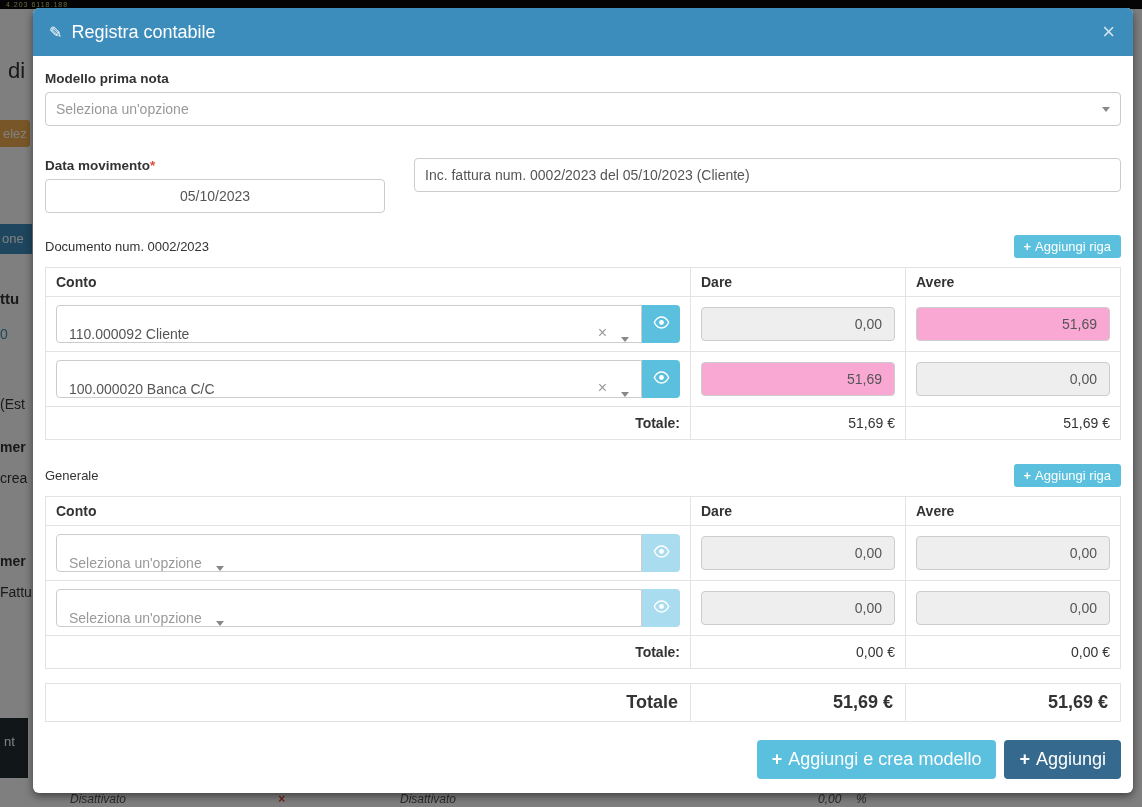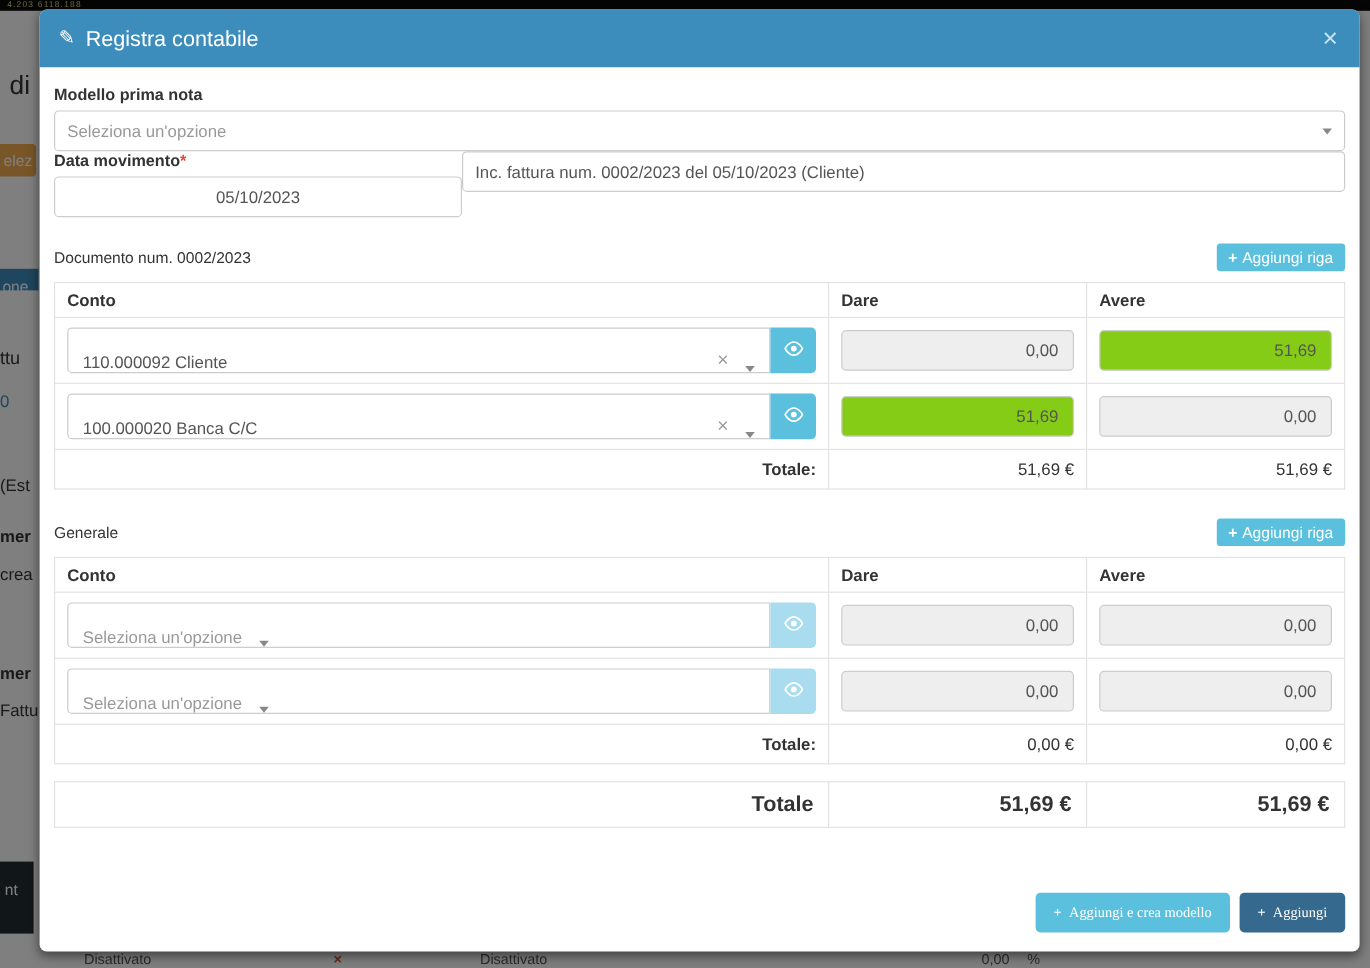--- a/index.html
+++ b/index.html
@@ -10,34 +10,34 @@
   }
 
   
   .page { position:absolute; inset:0; background:#fff; }
   .topbar { position:absolute; top:0; left:0; right:0; height:9px; background:#0a0a0a;
             color:#d9d27a; font-size:7px; line-height:9px; padding-left:6px; letter-spacing:1px; }
   .frag { position:absolute; color:#333; font-size:14px; white-space:nowrap; }
   .frag-di   { left:8px;  top:58px;  font-size:22px; }
   .frag-elez { left:0; top:120px; width:30px; height:27px; background:#f0ad4e; color:#fff;
                font-size:13px; line-height:27px; padding-left:3px; border-radius:0 3px 3px 0; }
-  .frag-one  { left:0; top:224px; width:32px; height:18px; background:#3c8dbc; color:#fff;
+  .frag-one  { left:0; top:224px; width:32px; height:30px; background:#3c8dbc; color:#fff;
                font-size:13px; line-height:30px; padding-left:2px; }
-  .frag-ttu  { left:0; top:290px; font-weight:normal; font-size:15px; }
+  .frag-ttu  { left:0; top:290px; font-weight:bold; font-size:15px; }
   .frag-zero { left:0; top:326px; color:#3c8dbc; }
   .frag-est  { left:0; top:396px; }
   .frag-mer1 { left:0; top:439px; font-weight:bold; }
   .frag-gale { left:0; top:470px; }
   .frag-mer2 { left:0; top:553px; font-weight:bold; }
   .frag-fattu{ left:0; top:584px; }
   .frag-nt   { left:0; top:718px; width:28px; height:60px; background:#222d32; color:#fff;
                font-size:13px; padding:16px 0 0 4px; }
   .bottom-strip { position:absolute; left:0; bottom:0; width:100%; height:15px; background:#fff;
                   font-size:12px; color:#555; }
-  .bottom-strip span { position:absolute; top:0; }
+  .bottom-strip span { position:absolute; top:0;font-style:italic; }
   .bs-1 { left:70px; }
   .bs-x { left:278px; color:#dd4b39; font-weight:bold; }
   .bs-2 { left:400px; }
   .bs-3 { left:818px; }
   .bs-4 { left:856px; }
 
   
   .overlay { position:absolute; inset:0; background:rgba(0,0,0,0.5); z-index:10; }
 
   
@@ -54,21 +54,21 @@
 
   label.field-label { display:block; font-weight:bold; font-size:13.5px; color:#333; margin:0 0 6px 0; }
   .req { color:#dd4b39; }
 
   .select-control { height:34px; border:1px solid #ccc; border-radius:4px; background:#fff;
                     display:flex; align-items:center; padding:0 10px; font-size:14px; color:#999;
                     cursor:pointer; }
   .caret { width:0; height:0; border-left:4px solid transparent; border-right:4px solid transparent;
            border-top:5px solid #888; margin-left:auto; }
 
-  .two-col { display:flex; margin-top:0; }
+  .two-col { display:flex; gap:29px; margin-top:32px; }
   .col-date { width:340px; flex:0 0 340px; }
   .col-causale { flex:1; }
   input.text-input { height:34px; border:1px solid #ccc; border-radius:4px; font-size:14px;
                      color:#555; padding:16px 10px; width:100%; background:#fff; }
   input.center { text-align:center; }
 
   .section-head { display:flex; align-items:center; justify-content:space-between;
                   margin-top:22px; margin-bottom:9px; }
   .section-title { font-size:13px; color:#333; }
   .btn-addrow { background:#5bc0de; color:#fff; border:none; border-radius:3px;
@@ -86,34 +86,34 @@
           display:flex; align-items:flex-end; padding:0 12px; font-size:14px; color:#555; cursor:pointer; }
   .sel2 .ph { color:#999; }
   .sel2 .clear-x { margin-left:auto; color:#999; font-size:16px; cursor:pointer; }
   .sel2 .caret { margin-left:14px; }
   .eye-btn { width:38px; flex:0 0 38px; height:38px; border:none; margin-left:0;
              background:#5bc0de; border-radius:0 4px 4px 0; display:flex; align-items:center;
              justify-content:center; cursor:pointer; }
   .eye-btn.disabled { background:#a9dcee; cursor:default; }
 
   input.num { width:100%; height:34px; border:1px solid #ccc; border-radius:4px;
-              text-align:right; font-size:14px; color:#555; padding:0 12px; background:#84cc16; }
+              text-align:right; font-size:14px; color:#555; padding:0 12px; background:#f9a8d4; }
   input.num:disabled { background:#eee; color:#555; }
 
   td.tot-label { text-align:right; font-weight:bold; color:#333; padding:8px 12px; }
   td.tot-val { text-align:right; color:#333; padding:8px 12px; }
 
   table.grand { width:100%; border-collapse:collapse; font-size:18px; margin-top:14px; }
   table.grand td { border:1px solid #e3e3e3; padding:8px 12px; text-align:right;
                    font-weight:bold; color:#333; }
 
   .modal-footer { padding:16px 12px 16px; display:flex; justify-content:flex-end; gap:8px;
                   margin-top:2px; }
-  .btn-footer { border:none; border-radius:4px; color:#fff; font-size:12px; padding:9px 15px;
-                cursor:pointer; font-family:Liberation Serif, serif; }
+  .btn-footer { border:none; border-radius:4px; color:#fff; font-size:18px; padding:9px 15px;
+                cursor:pointer; font-family:Liberation Sans, sans-serif; }
   .btn-light { background:#5bc0de; }
   .btn-dark  { background:#35698d; }
   .btn-footer .plus { font-weight:bold; margin-right:6px; }
 </style>
 </head>
 <body>
 
 <div class="page">
   <div class="topbar">4.203  6118.188</div>
   <div class="frag frag-di">di</div>

